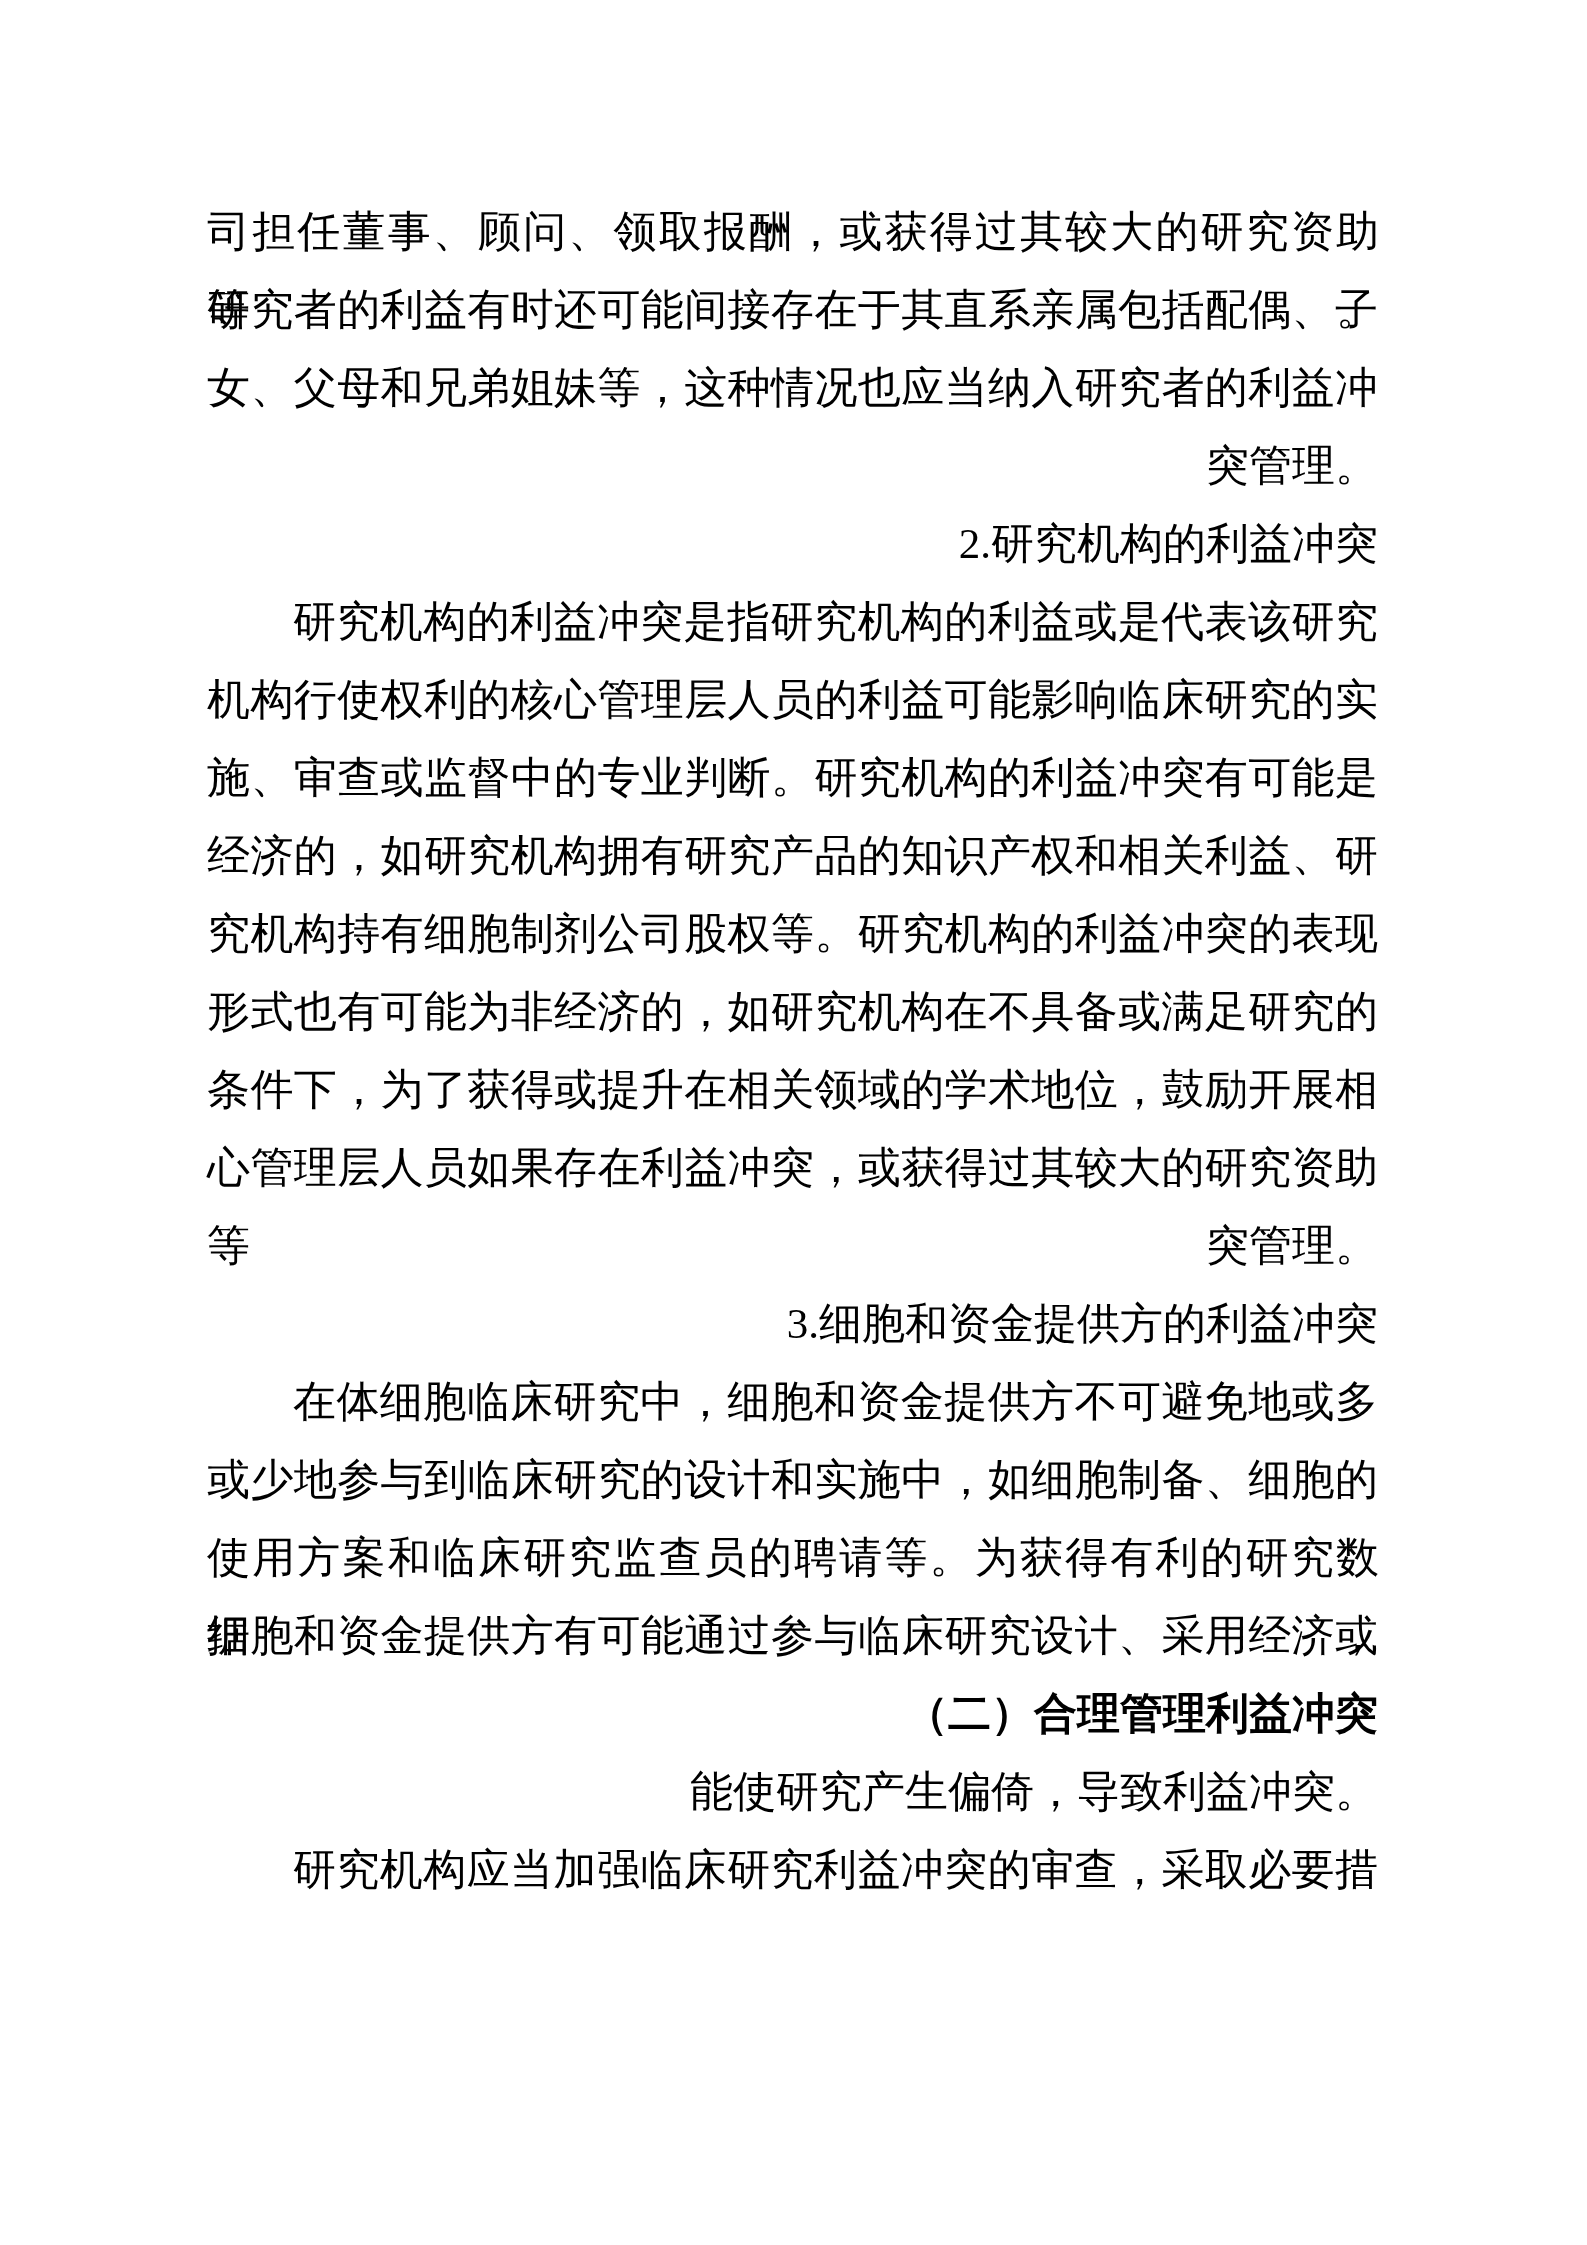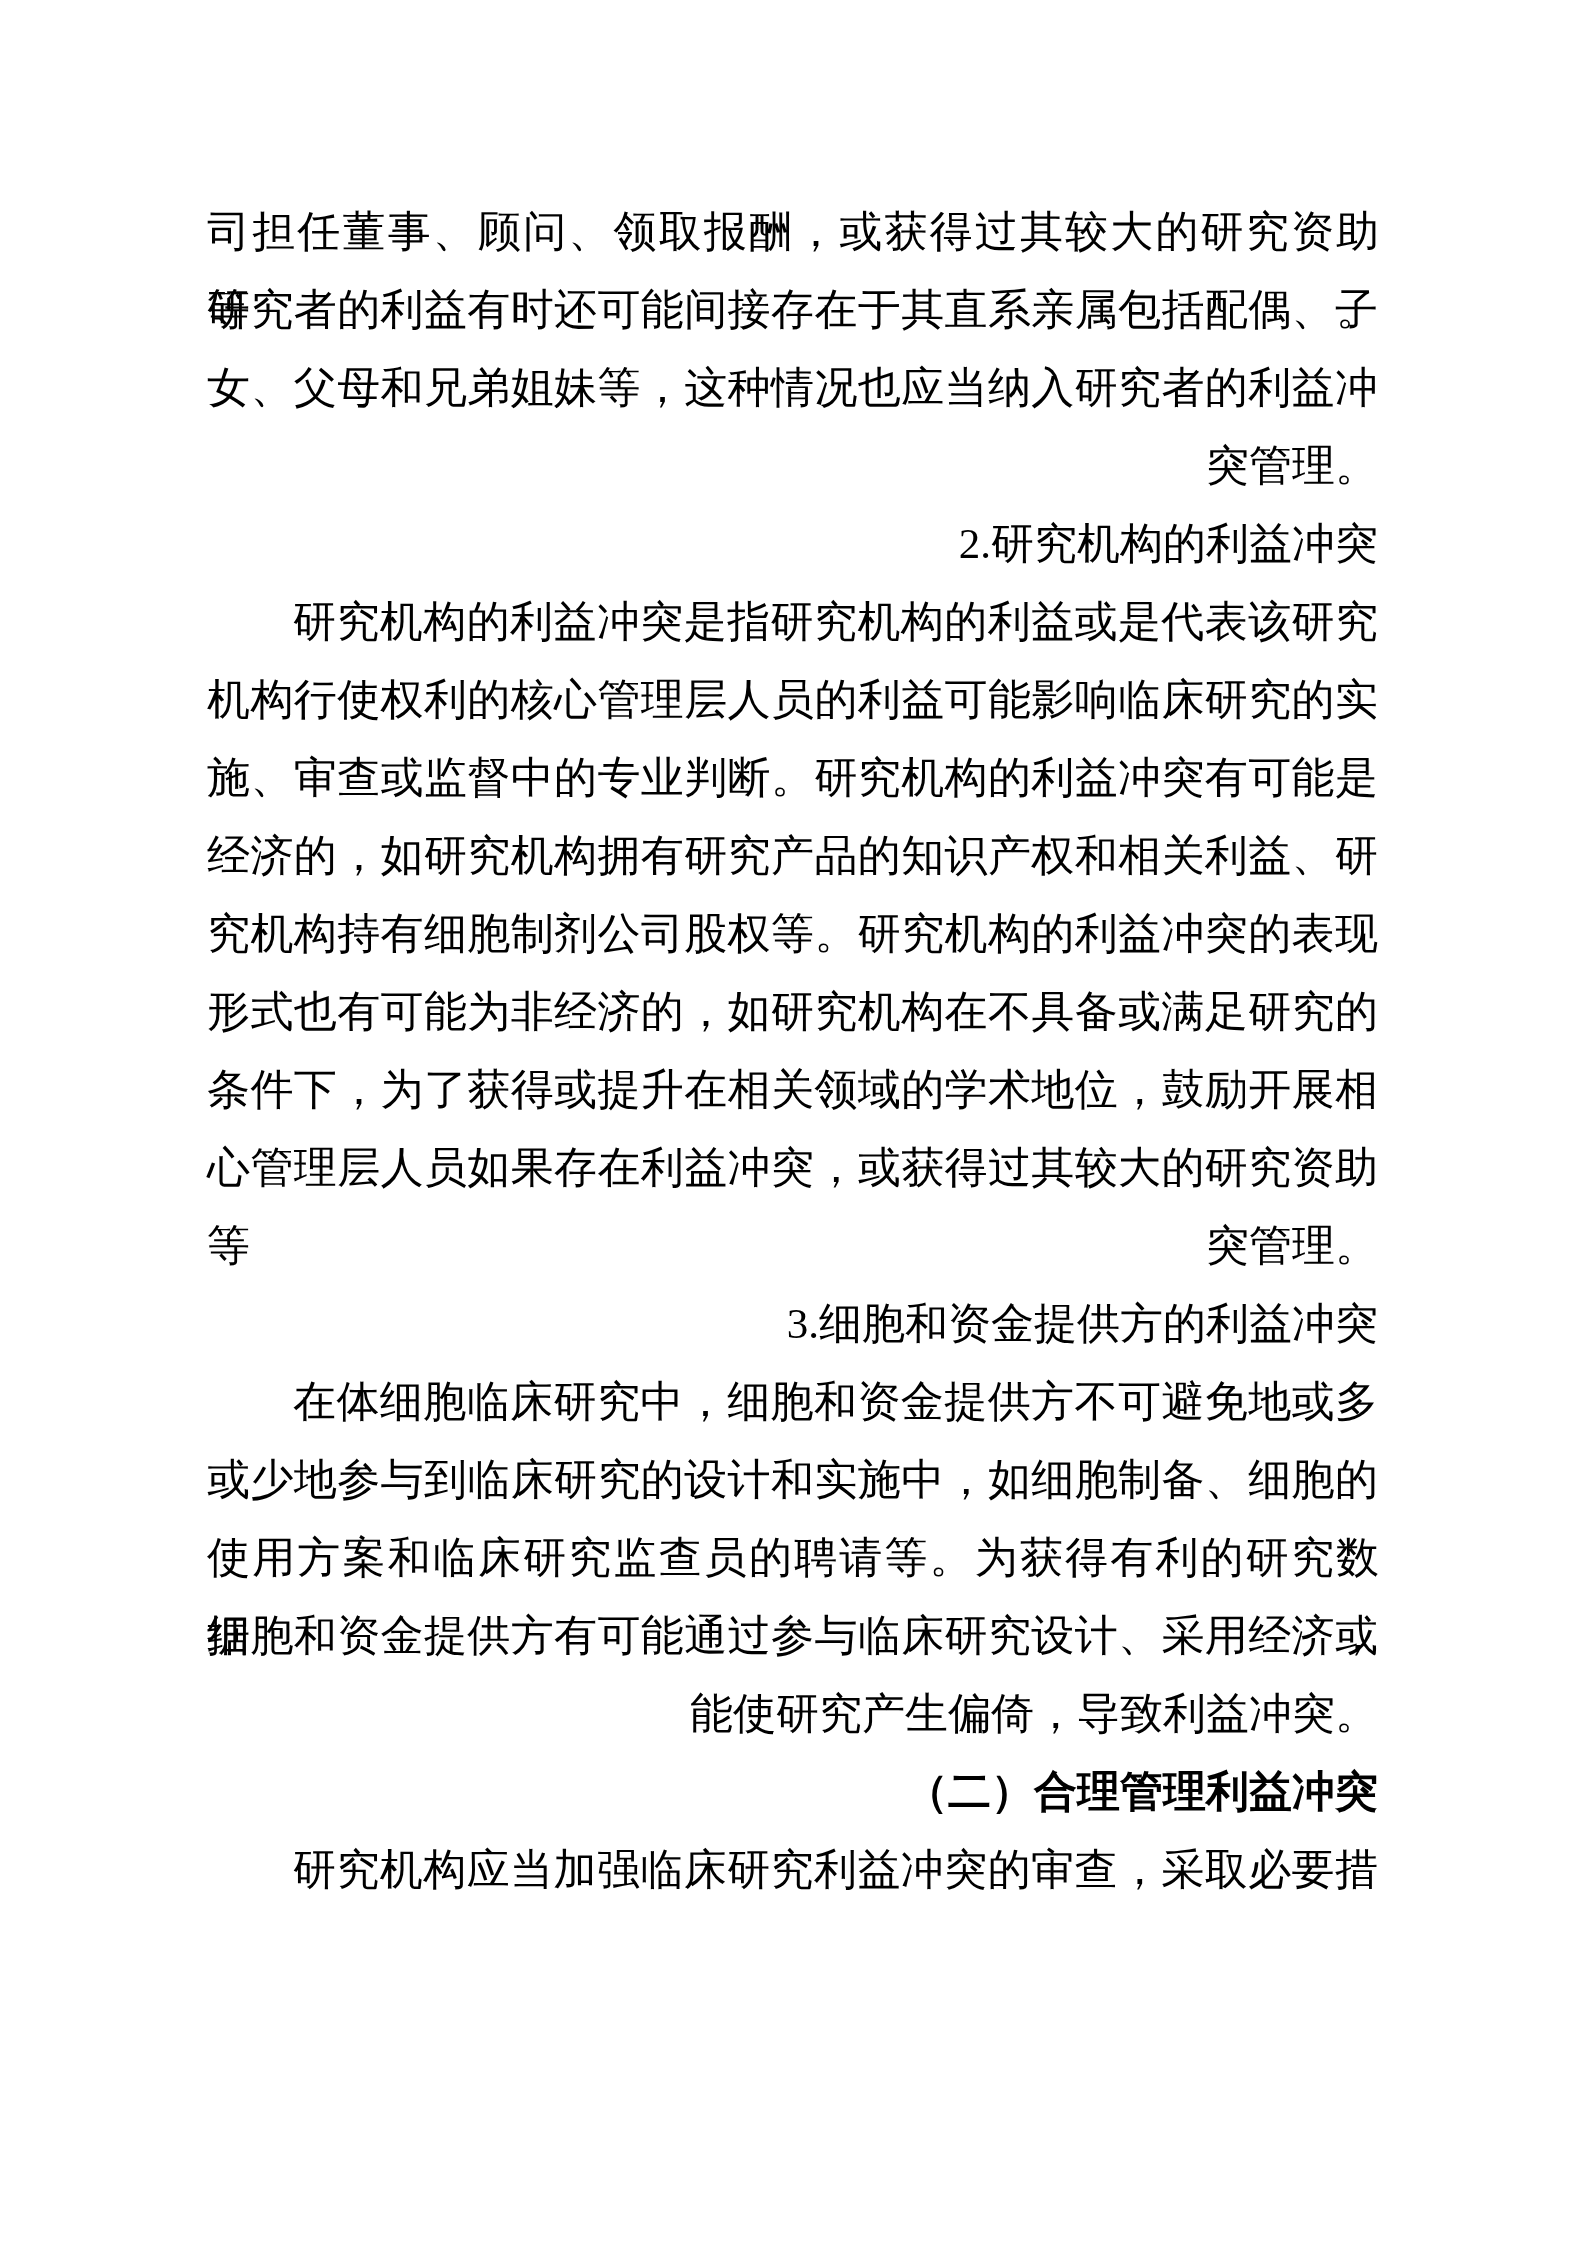--- a/index.html
+++ b/index.html
@@ -72,18 +72,18 @@
     <div class="line j">究机构持有细胞制剂公司股权等。研究机构的利益冲突的表现</div>
     <div class="line j">形式也有可能为非经济的，如研究机构在不具备或满足研究的</div>
     <div class="line j">条件下，为了获得或提升在相关领域的学术地位，鼓励开展相</div>
     <div class="line j">心管理层人员如果存在利益冲突，或获得过其较大的研究资助等</div>
     <div class="line">突管理。</div>
     <div class="line indent">3.细胞和资金提供方的利益冲突</div>
     <div class="line indent j">在体细胞临床研究中，细胞和资金提供方不可避免地或多</div>
     <div class="line j">或少地参与到临床研究的设计和实施中，如细胞制备、细胞的</div>
     <div class="line j tight">使用方案和临床研究监查员的聘请等。为获得有利的研究数据，</div>
     <div class="line j">细胞和资金提供方有可能通过参与临床研究设计、采用经济或</div>
+    <div class="line indent bold">（二）合理管理利益冲突</div>
     <div class="line">能使研究产生偏倚，导致利益冲突。</div>
-    <div class="line indent bold">（二）合理管理利益冲突</div>
     <div class="line indent j">研究机构应当加强临床研究利益冲突的审查，采取必要措</div>
   </div>
   <div class="pagenum">19</div>
 </div>
 
 </body></html>

